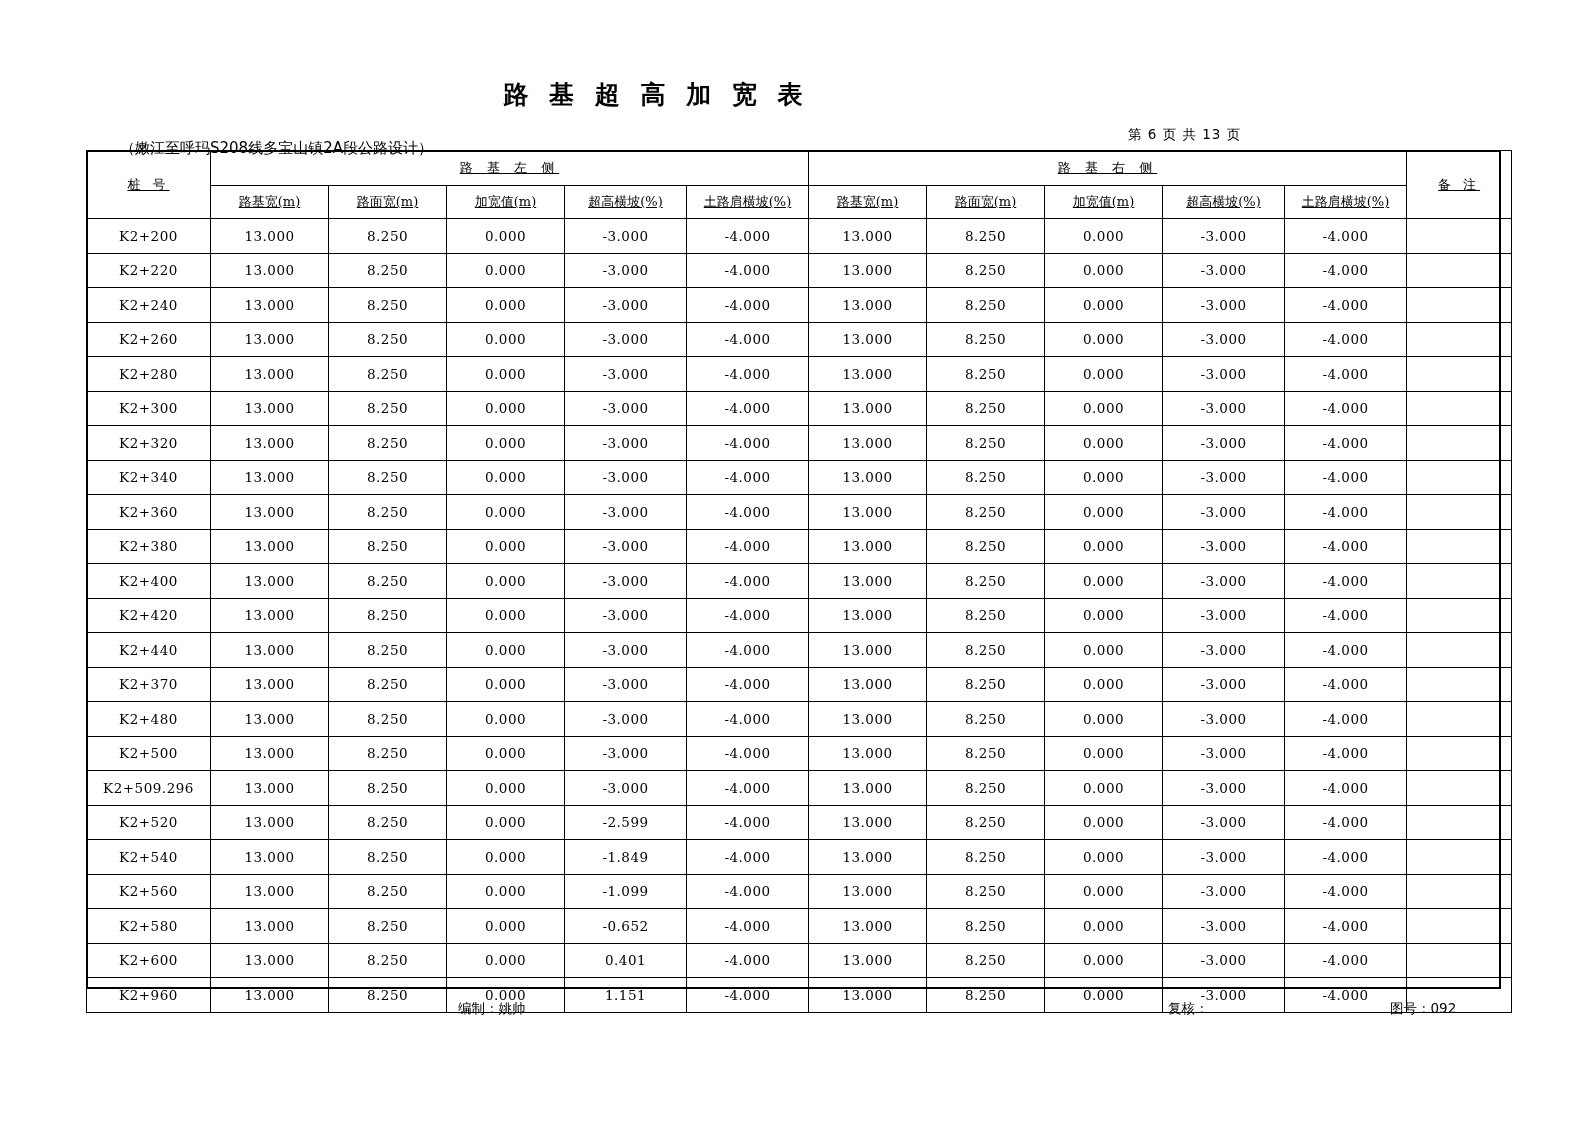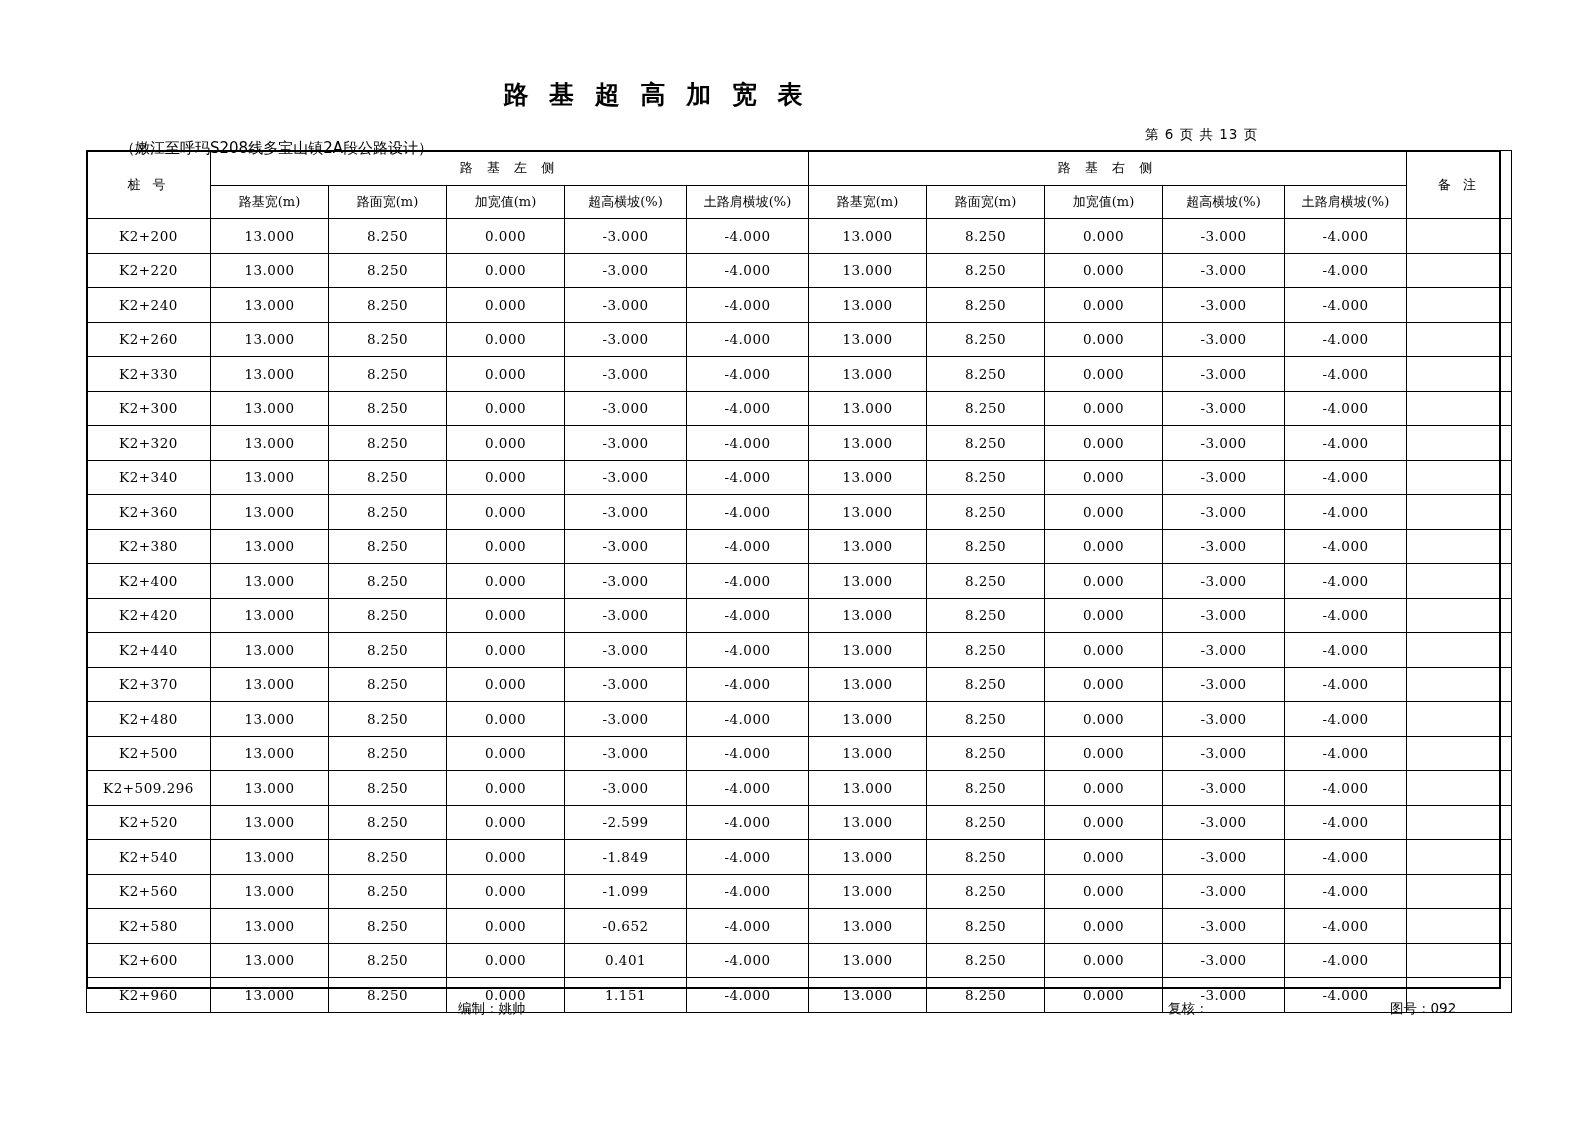--- a/index.html
+++ b/index.html
@@ -41,40 +41,40 @@
     white-space: nowrap;
   }
   .pageinfo {
     position: absolute;
     top: 126px;
     left: 1128px;
     font-size: 13.5px;
     font-family: "DejaVu Sans", "Liberation Sans", sans-serif;
     letter-spacing: 1px;
     white-space: nowrap;
-    margin-left: 17px;
   }
   table.main {
     position: absolute;
     top: 150px;
     left: 86px;
     width: 1415px;
     border-collapse: collapse;
     table-layout: fixed;
   }
   table.main th, table.main td {
     border: 1px solid #000000;
     text-align: center;
     vertical-align: middle;
     font-size: 13px;
     padding: 0;
     font-family: "DejaVu Serif", "Liberation Serif", serif;
   }
   table.main th {
     font-weight: normal;
+    text-decoration: underline;
   }
   .hdr-group {
     height: 34px;
     font-size: 14.5px;
     letter-spacing: 5px;
     font-family: "DejaVu Sans", "Liberation Sans", sans-serif;
   }
   .hdr-sub {
     height: 32px;
     font-size: 13px;
@@ -235,21 +235,21 @@
           <td>-3.000</td>
           <td>-4.000</td>
           <td>13.000</td>
           <td>8.250</td>
           <td>0.000</td>
           <td>-3.000</td>
           <td>-4.000</td>
           <td></td>
         </tr>
         <tr>
-          <td>K2+330</td>
+          <td>K2+280</td>
           <td>13.000</td>
           <td>8.250</td>
           <td>0.000</td>
           <td>-3.000</td>
           <td>-4.000</td>
           <td>13.000</td>
           <td>8.250</td>
           <td>0.000</td>
           <td>-3.000</td>
           <td>-4.000</td>

